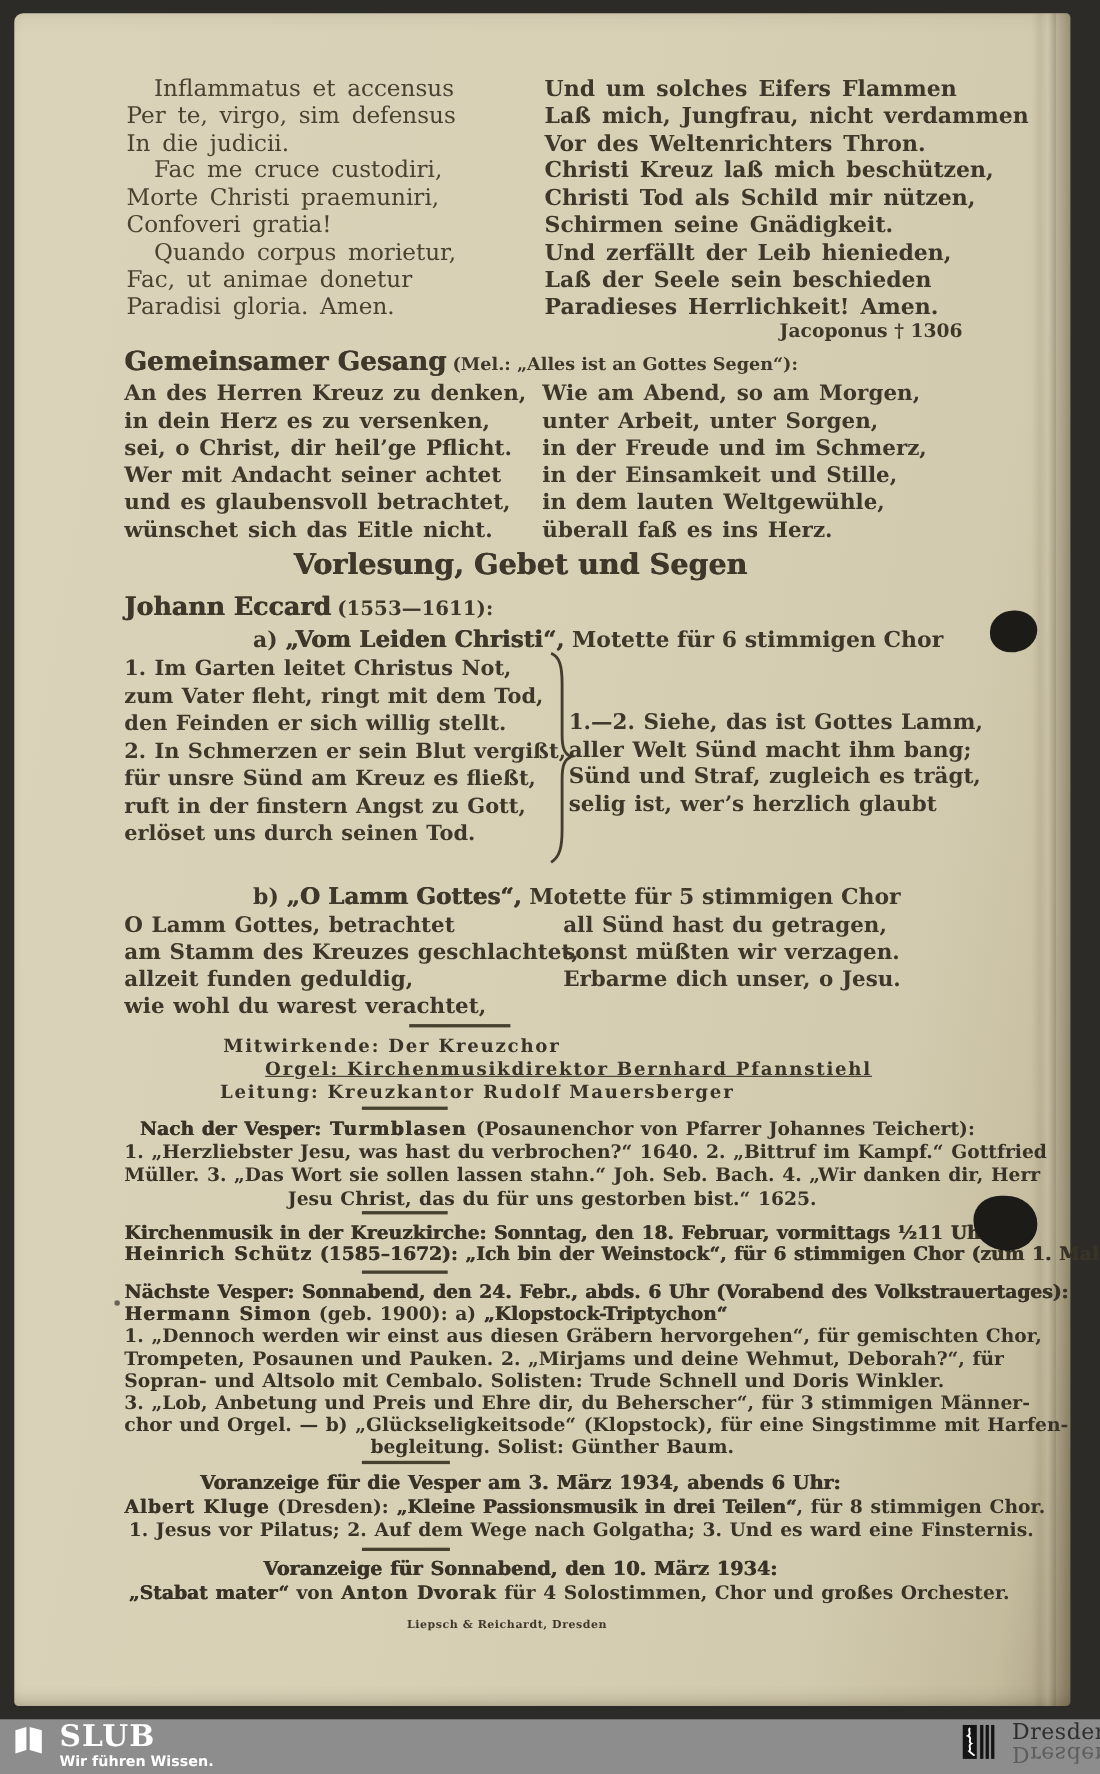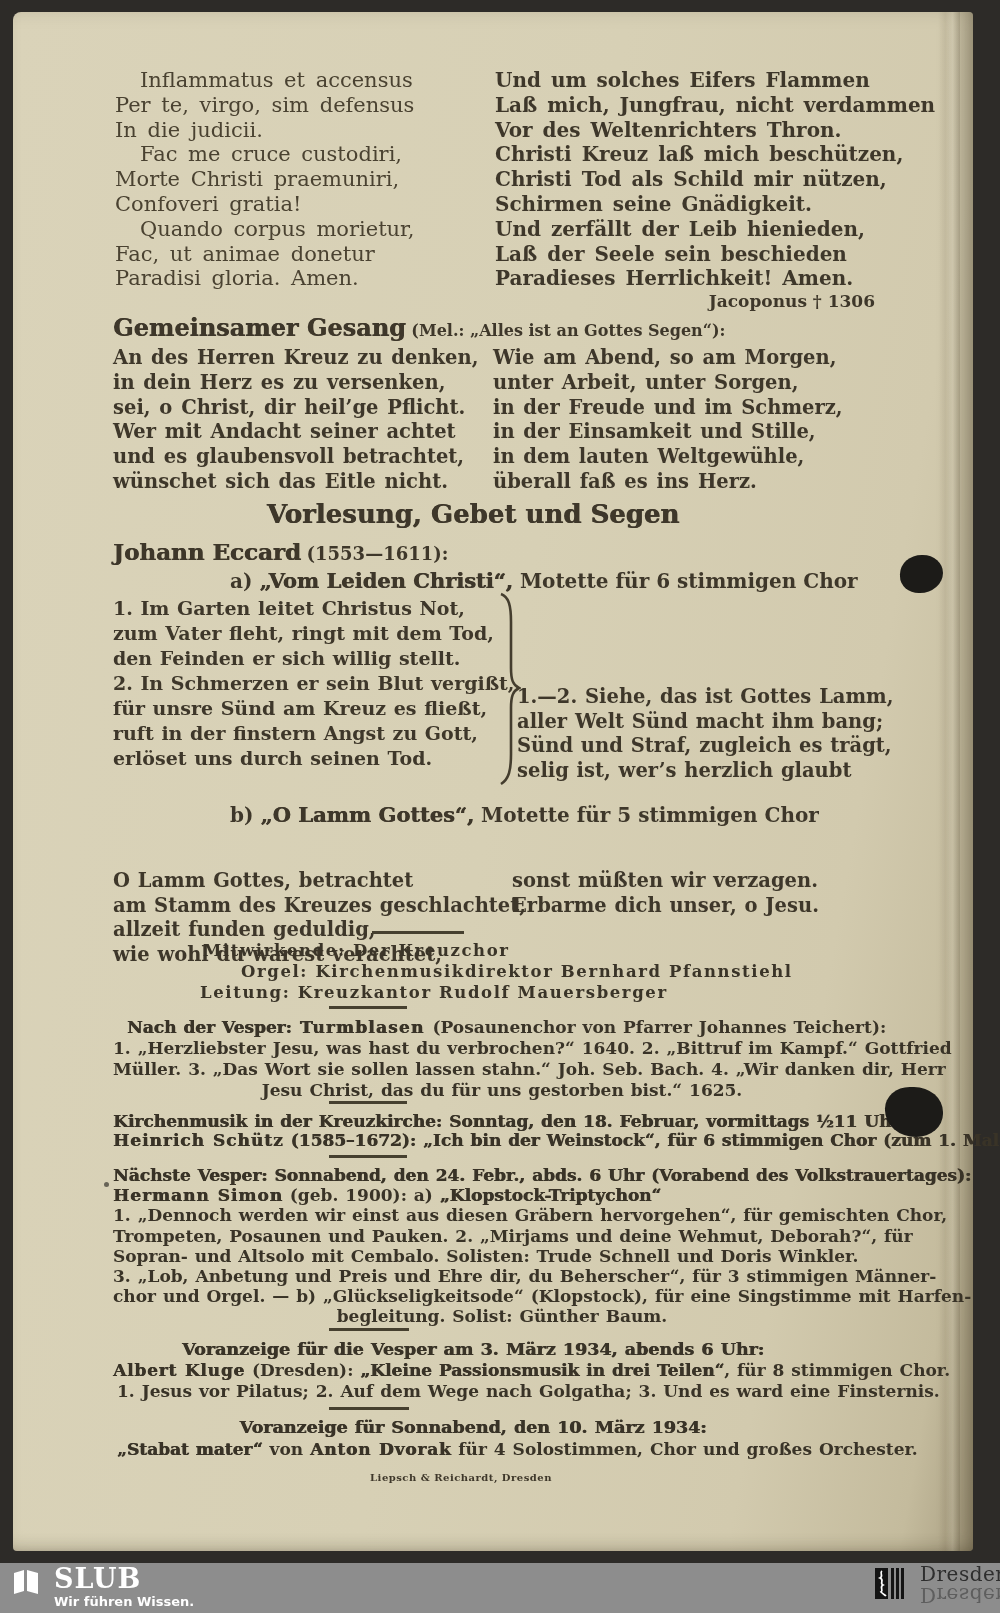--- a/index.html
+++ b/index.html
@@ -19,21 +19,21 @@
   .crease{position:absolute;top:0;left:925px;width:22px;height:1539px;
     background:linear-gradient(90deg,rgba(0,0,0,0),rgba(90,75,50,.10),rgba(255,255,245,.10),rgba(60,50,30,.16));}
   
   .lat{font:400 21px/24.8px "DejaVu Serif",serif;color:#4a4231;word-spacing:4px;white-space:nowrap;}
   .lat .ind{padding-left:25px;}
   .fr{font-family:"DejaVu Serif",serif;font-weight:700;color:#3e372a;white-space:nowrap;}
   .xb{text-shadow:.6px 0 0 currentColor;}
   .stanza{font-size:20px;line-height:24.8px;word-spacing:3px;}
   .hymn{font-size:19.5px;line-height:24.8px;word-spacing:2px;}
   .verse{font-size:19px;line-height:25px;word-spacing:1px;}
-  .verse2{font-size:19.5px;line-height:24.7px;word-spacing:1px;margin-top:40px;}
+  .verse2{font-size:19.5px;line-height:24.7px;word-spacing:1px;}
   .ann{font-size:17px;line-height:21px;color:#393327;word-spacing:1px;}
   .ctr{text-align:center;}
   .rule{position:absolute;height:2.5px;background:#46402f;}
   .mline{position:absolute;font:700 16.5px/20px "DejaVu Serif",serif;color:#3a3428;letter-spacing:1.6px;white-space:nowrap;}
   .blot{position:absolute;background:#1c1b18;}
   
   .footer{position:absolute;left:0;top:1563px;width:1000px;height:50px;background:#8d8d8d;}
   .slub-word{position:absolute;left:54px;top:1px;font:700 27px/30px "DejaVu Serif",serif;color:#fff;letter-spacing:1px;}
   .slub-tag{position:absolute;left:54px;top:32px;font:700 13px/14px "DejaVu Sans",sans-serif;color:#fff;}
   .city{position:absolute;left:920px;top:1px;font:400 20px/20px "DejaVu Serif",serif;color:#2e2e2e;letter-spacing:.5px;}
@@ -132,28 +132,29 @@
     <span>b) </span><span class="xb" style="font-size:21px;">„O Lamm Gottes“,</span><span> Motette für 5 stimmigen Chor</span>
   </div>
 
   <div class="abs fr verse2" style="left:100px;top:817px;">
     <div>O Lamm Gottes, betrachtet</div>
     <div>am Stamm des Kreuzes geschlachtet,</div>
     <div>allzeit funden geduldig,</div>
     <div>wie wohl du warest verachtet,</div>
   </div>
   <div class="abs fr verse2" style="left:499px;top:817px;">
+    <div>all Sünd hast du getragen,</div>
     <div>sonst müßten wir verzagen.</div>
     <div>Erbarme dich unser, o Jesu.</div>
   </div>
 
   <div class="rule" style="left:359px;top:919px;width:92px;"></div>
 
   <div class="mline" style="left:190px;top:929px;">Mitwirkende:  Der Kreuzchor</div>
-  <div class="mline" style="left:228px;top:950px;">Orgel:  Kirchenmusikdirektor Bernhard Pfannstiehl</div>
+  <div class="mline" style="left:228px;top:950px;text-decoration:underline;">Orgel:  Kirchenmusikdirektor Bernhard Pfannstiehl</div>
   <div class="mline" style="left:187px;top:971px;">Leitung:  Kreuzkantor Rudolf Mauersberger</div>
 
   <div class="rule" style="left:316px;top:994px;width:78px;"></div>
 
   <div class="abs fr ann" style="left:100px;top:1005px;width:778px;">
     <div style="padding-left:14px;"><span class="xb">Nach der Vesper:</span><span class="xb" style="letter-spacing:1.2px;"> Turmblasen </span><span>(Posaunenchor von Pfarrer Johannes Teichert):</span></div>
     <div>1. „Herzliebster Jesu, was hast du verbrochen?“ 1640.  2. „Bittruf im Kampf.“ Gottfried</div>
     <div>Müller.  3. „Das Wort sie sollen lassen stahn.“ Joh. Seb. Bach.  4. „Wir danken dir, Herr</div>
     <div class="ctr">Jesu Christ, das du für uns gestorben bist.“ 1625.</div>
   </div>

